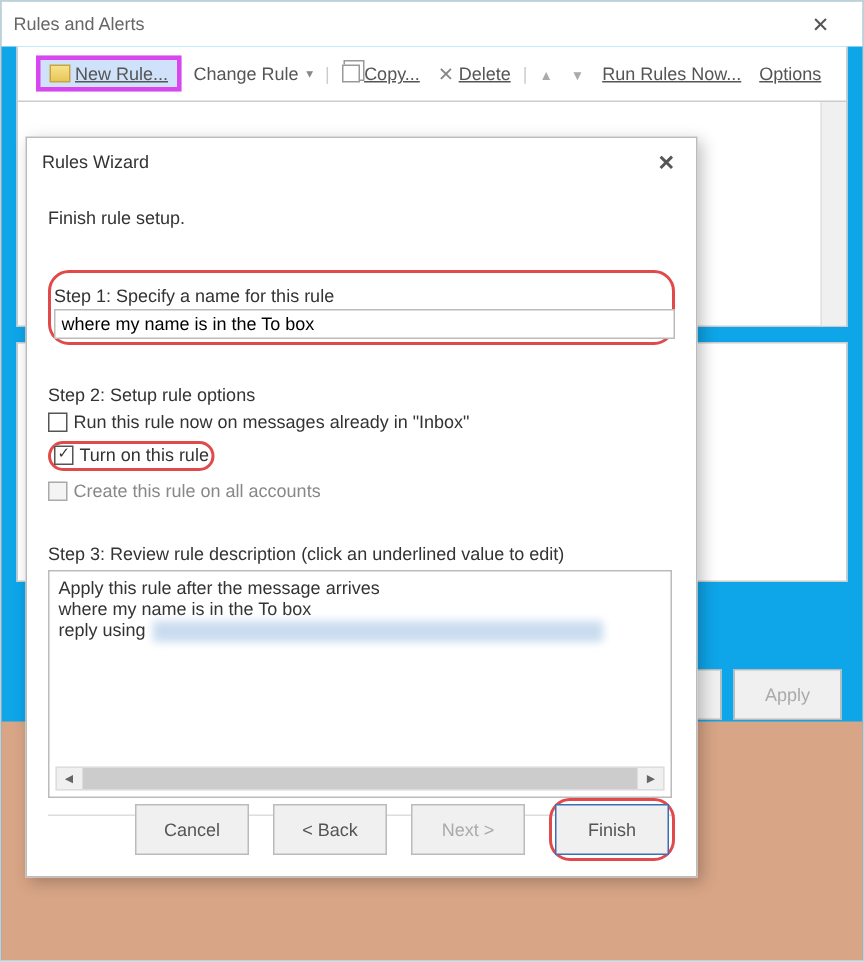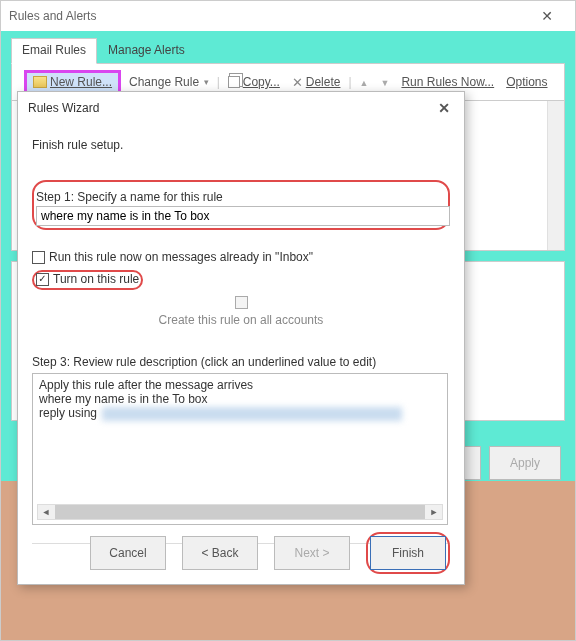--- a/index.html
+++ b/index.html
@@ -10,21 +10,21 @@
     background: #fff;
     width: 576px;
     height: 641px;
     overflow: hidden;
     position: relative;
   }
   .window-rules {
     border: 1px solid #ccc;
     width: 576px;
     height: 641px;
-    background: #5eead4;
+    background: #0ea5e9;
     position: relative;
   }
   .titlebar {
     height: 30px;
     display: flex;
     align-items: center;
     padding: 0 8px;
     background: #fff;
   }
   .titlebar .title { color: #666; }
@@ -185,21 +185,21 @@
     height: 13px;
     border: 1px solid #555;
     background: #fff;
     display: inline-flex;
     align-items: center;
     justify-content: center;
     font-size: 10px;
     line-height: 1;
   }
   .checkbox.disabled { border-color: #aaa; background: #f4f4f4; }
-  .checkrow.disabled { color: #888; flex-direction: column; }
+  .checkrow.disabled { color: #888; }
   .descbox {
     margin-top: 4px;
     border: 1px solid #bbb;
     width: 416px;
     height: 152px;
     padding: 4px 6px;
     background: #fff;
     color: #333;
     position: relative;
   }
@@ -256,24 +256,20 @@
 </head>
 <body>
 
 <div class="window-rules">
   <div class="titlebar">
     <span class="title">Rules and Alerts</span>
     <span class="spacer"></span>
     <span class="close-x">✕</span>
   </div>
 
-  <div class="tabs">
-    <div class="tab active"><span>Email Rules</span></div>
-    <div class="tab"><span>Manage Alerts</span></div>
-  </div>
 
   <div class="toolbar">
     <div class="tb-item newrule-btn underline">
       <span class="icon-new"></span>
       <span class="lbl">New Rule...</span>
     </div>
     <div class="tb-item tb-dd">
       <span>Change Rule</span>
     </div>
     <span class="tb-sep">|</span>
@@ -323,20 +319,21 @@
       <span class="x">✕</span>
     </div>
     <div class="wiz-body">
       <div class="heading">Finish rule setup.</div>
 
       <div class="highlight-red" style="display:block;margin-bottom:20px;">
         <div class="steplabel">Step 1: Specify a name for this rule</div>
         <input class="ruleinput" type="text" value="where my name is in the To box" style="">
       </div>
 
+      <div class="steplabel" style="margin-top:26px;">Step 2: Setup rule options</div>
 
       <label class="checkrow">
         <span class="checkbox"></span>
         <span>Run this rule now on messages already in "Inbox"</span>
       </label>
 
       <div class="highlight-red" style="margin:2px 0;">
         <label class="checkrow" style="margin:0;">
           <span class="checkbox">✓</span>
           <span>Turn on this rule</span>

